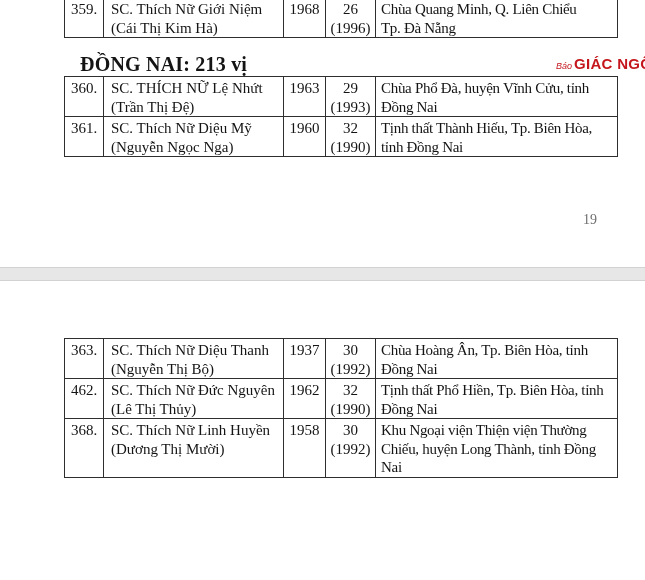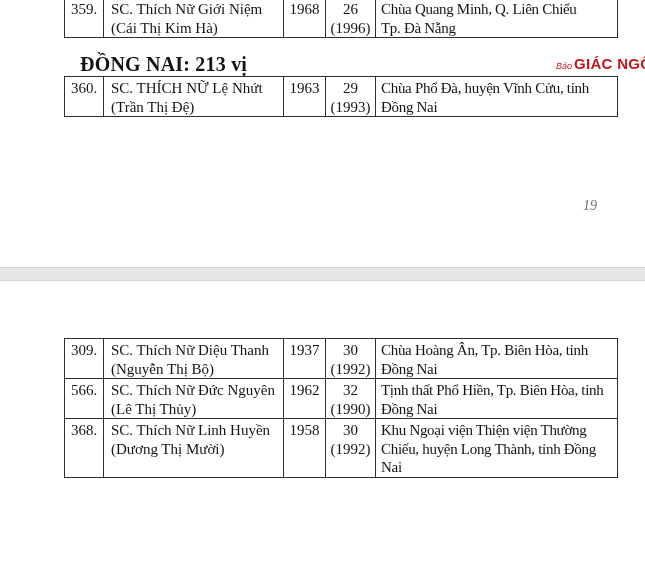--- a/index.html
+++ b/index.html
@@ -33,22 +33,22 @@
   #tableA { left:64px; top:-3px; }
   #tableB { left:64px; top:76px; }
   #tableC { left:64px; top:338px; }
 
   #section-heading{
     position:absolute; left:80px; top:53px;
     font-size:20px; font-weight:bold; letter-spacing:0.2px;
     white-space:nowrap;
   }
   #page-number{
-    position:absolute; left:497px; top:198px; width:100px;
-    text-align:right; font-size:14px;font-style:italic;
+    position:absolute; left:497px; top:212px; width:100px;
+    text-align:right; font-size:14px;
   }
   #page-gap{
     position:absolute; left:0; top:267px; width:645px; height:14px;
     box-sizing:border-box;
     border-top:1px solid #d2d2d2;
     border-bottom:1px solid #d2d2d2;
   }
   #watermark{
     position:absolute; left:556px; top:17px;
     display:flex; align-items:baseline; gap:2px;
@@ -104,48 +104,58 @@
         <tr>
       <td class="c-no">360.</td>
       <td class="c-name">SC. THÍCH NỮ Lệ Nhứt
 (Trần Thị Đệ)</td>
       <td class="c-year">1963</td>
       <td class="c-age">29
 (1993)</td>
       <td class="c-addr">Chùa Phổ Đà, huyện Vĩnh Cửu, tỉnh
 Đồng Nai</td>
     </tr>
+    <tr>
+      <td class="c-no">361.</td>
+      <td class="c-name">SC. Thích Nữ Diệu Mỹ
+(Nguyễn Ngọc Nga)</td>
+      <td class="c-year">1960</td>
+      <td class="c-age">32
+(1990)</td>
+      <td class="c-addr">Tịnh thất Thành Hiếu, Tp. Biên Hòa,
+tỉnh Đồng Nai</td>
+    </tr>
   </tbody>
     </table>
 
   <div id="page-number" style="color: rgb(110, 110, 110);">19</div>
 
   <div id="page-gap" style="background-color: rgb(231, 231, 231);"></div>
 
   <table id="tableC" class="doc-table">
     <colgroup>
         <col style="width:39px">
         <col style="width:180px">
         <col style="width:42px">
         <col style="width:50px">
         <col style="width:242px">
       </colgroup>
     <tbody>
         <tr>
-      <td class="c-no">309.</td>
+      <td class="c-no">363.</td>
       <td class="c-name">SC. Thích Nữ Diệu Thanh
 (Nguyễn Thị Bộ)</td>
       <td class="c-year">1937</td>
       <td class="c-age">30
 (1992)</td>
       <td class="c-addr">Chùa Hoàng Ân, Tp. Biên Hòa, tỉnh
 Đồng Nai</td>
     </tr>
     <tr>
-      <td class="c-no">566.</td>
+      <td class="c-no">462.</td>
       <td class="c-name">SC. Thích Nữ Đức Nguyên
 (Lê Thị Thủy)</td>
       <td class="c-year">1962</td>
       <td class="c-age">32
 (1990)</td>
       <td class="c-addr">Tịnh thất Phổ Hiền, Tp. Biên Hòa, tỉnh
 Đồng Nai</td>
     </tr>
     <tr>
       <td class="c-no">368.</td>

